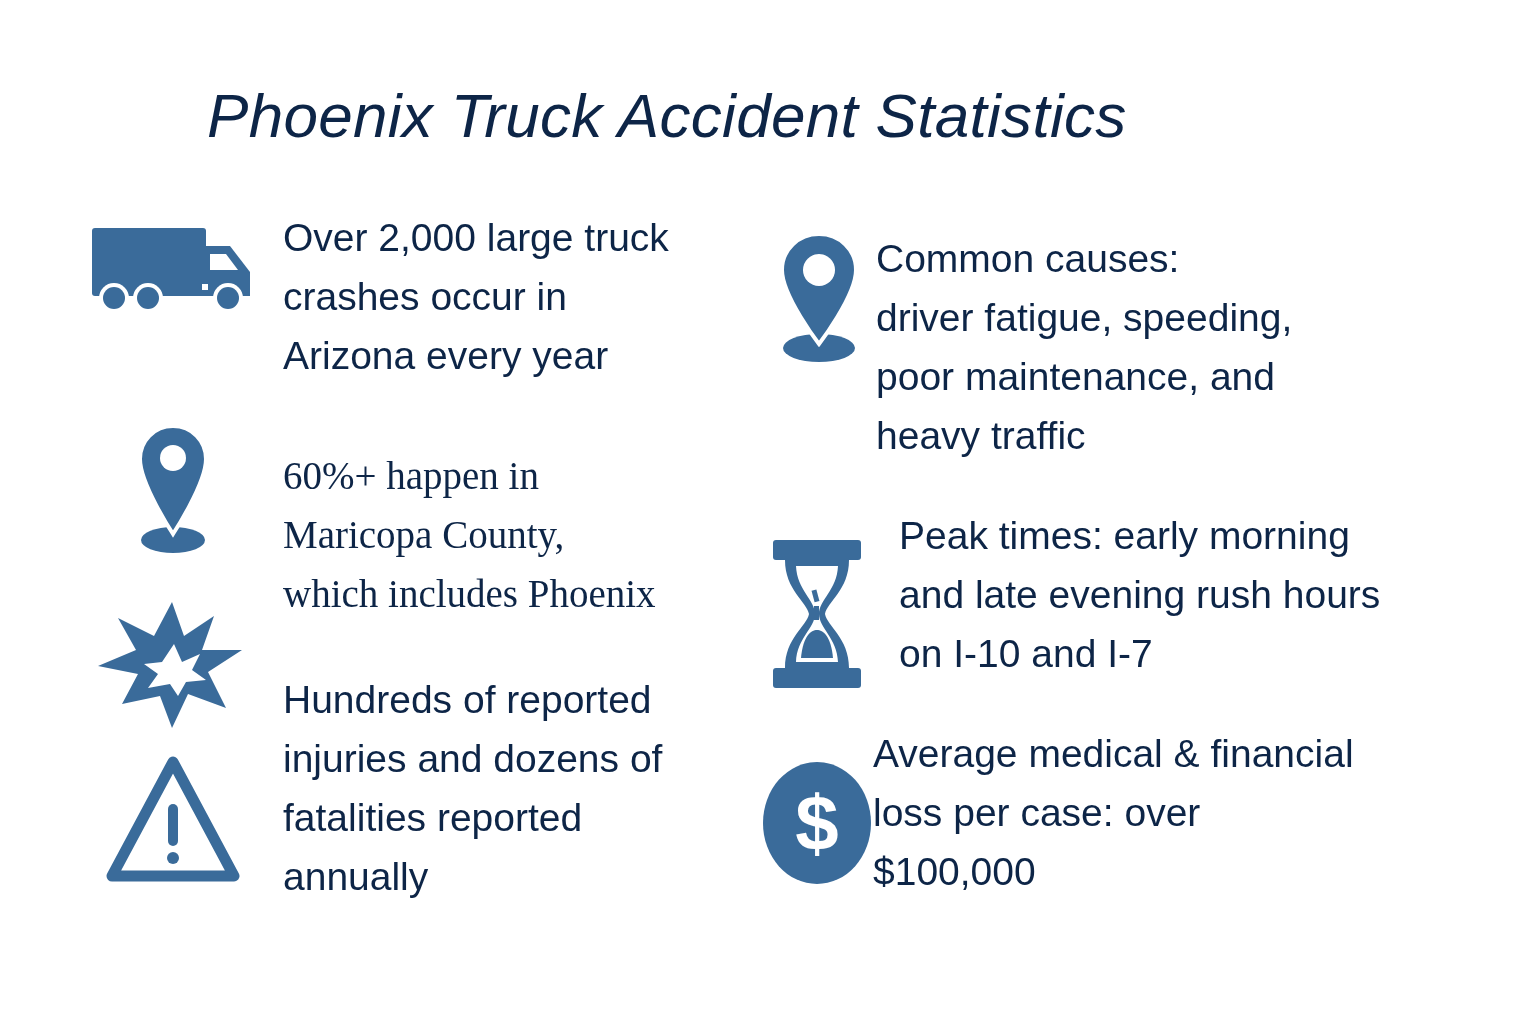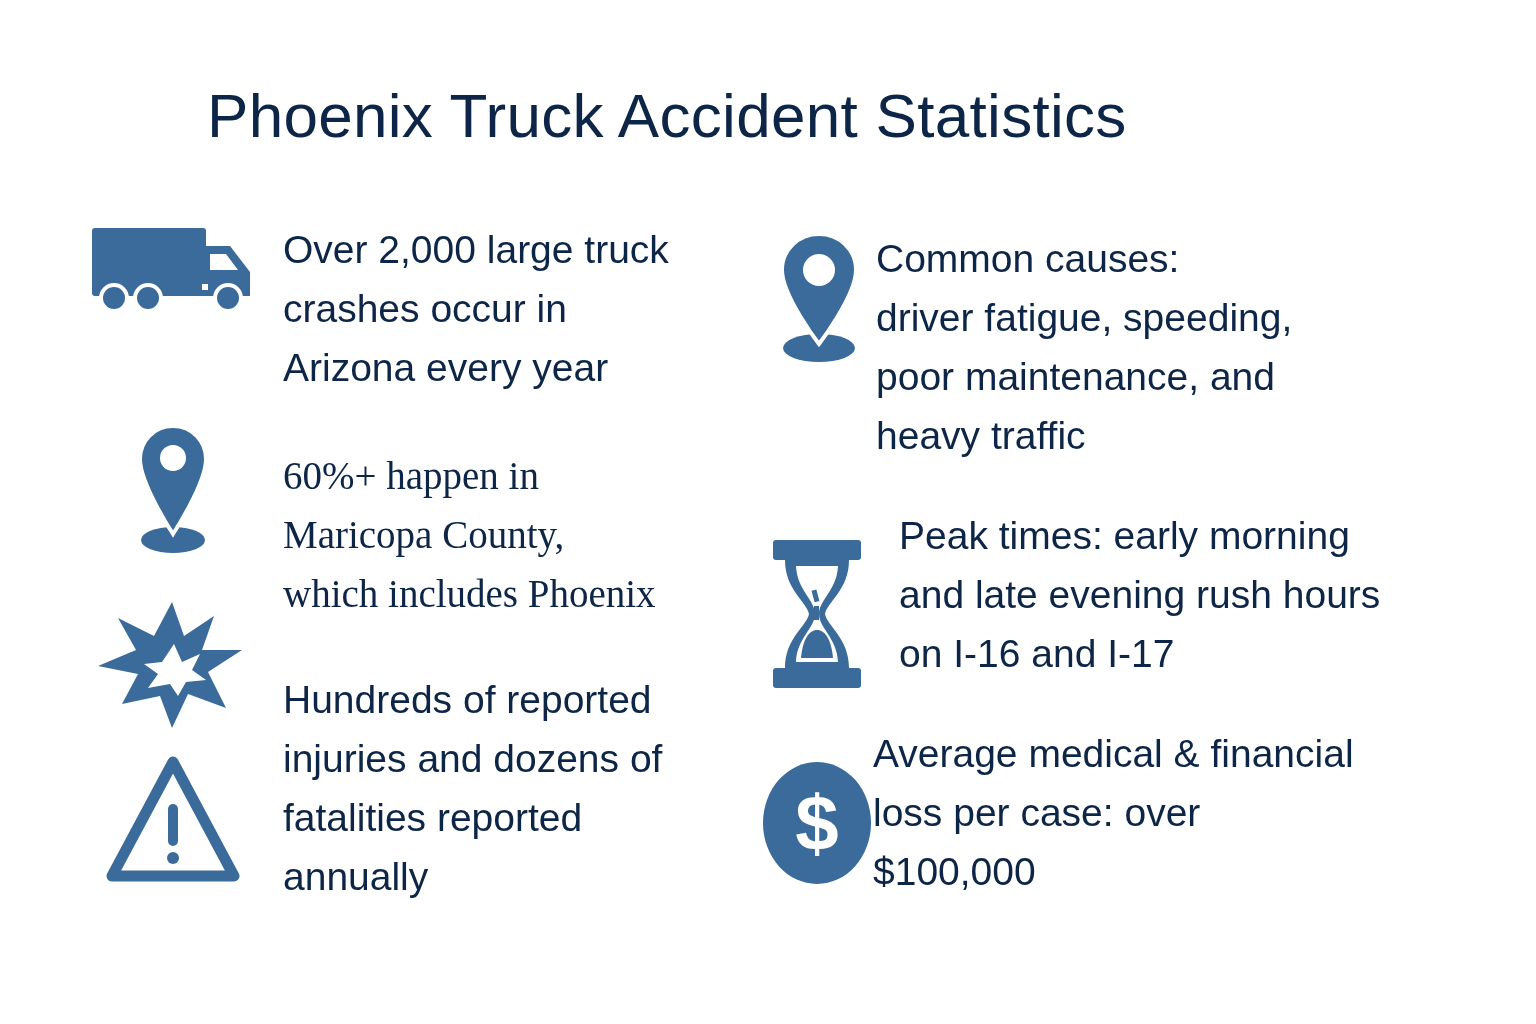--- a/index.html
+++ b/index.html
@@ -2,21 +2,21 @@
 <html><head>
 <meta charset="utf-8">
 <style>
   html, body { margin:0; padding:0; }
   body {
     width:1536px; height:1024px; background:#ffffff; position:relative; overflow:hidden;
     font-family:"Liberation Sans", "DejaVu Sans", sans-serif; color:#0d2547;
   }
   .title {
     position:absolute; left:207px; top:80px; font-size:62px; font-weight:400;
-    letter-spacing:0.3px; color:#0d2547; white-space:nowrap;
+    letter-spacing:0.3px; color:#0d2547; white-space:nowrap;font-style:italic;
   }
   .icon { position:absolute; }
   .icon svg { display:block; width:100%; height:100%; }
   .text {
     position:absolute; font-size:39px; line-height:59px; color:#0d2547; white-space:pre-line;
   }
 </style>
 </head>
 <body>
 
@@ -29,21 +29,21 @@
     <path d="M118 28 H134 L146 44 H118 Z" fill="#fff"></path>
     <rect x="110" y="58" width="6" height="6" fill="#fff"></rect>
     <circle cx="22" cy="72" r="15" fill="#fff"></circle>
       <circle cx="22" cy="72" r="11" fill="#3a6b9a"></circle>
     <circle cx="56" cy="72" r="15" fill="#fff"></circle>
       <circle cx="56" cy="72" r="11" fill="#3a6b9a"></circle>
     <circle cx="136" cy="72" r="15" fill="#fff"></circle>
       <circle cx="136" cy="72" r="11" fill="#3a6b9a"></circle>
   </svg>
 </div>
-<div class="text" style="left:283px;top:220px;">Over 2,000 large truck
+<div class="text" style="left:283px;top:208px;">Over 2,000 large truck
 crashes occur in
 Arizona every year</div>
 
 <div class="icon" style="left:138px;top:424px;width:70px;height:132px;">
   <svg viewBox="0 0 70 132">
     <ellipse cx="35" cy="116" rx="32" ry="13" fill="#3a6b9a"></ellipse>
     <path d="M35 2 C16 2 2 17 2 35 C2 60 35 110 35 110 C35 110 68 60 68 35 C68 17 54 2 35 2 Z" fill="#3a6b9a" stroke="#fff" stroke-width="4"></path>
     <circle cx="35" cy="34" r="13" fill="#fff"></circle>
   </svg>
 </div>
@@ -88,21 +88,21 @@
     <rect x="0" y="128" width="88" height="20" rx="3" fill="#3a6b9a"></rect>
     <path d="M12 20 C12 50 34 62 36 74 C34 86 12 98 12 128 H76 C76 98 54 86 52 74 C54 62 76 50 76 20 Z" fill="#3a6b9a"></path>
     <path d="M23 26 C24 50 42 60 42 74 C42 88 24 98 23 122 H65 C64 98 46 88 46 74 C46 60 64 50 65 26 Z" fill="#fff"></path>
     <path d="M28 118 C30 96 38 90 44 90 C50 90 58 96 60 118 Z" fill="#3a6b9a"></path>
     <rect x="40" y="50" width="5" height="12" fill="#3a6b9a" transform="rotate(-15 42 56)"></rect>
     <rect x="41" y="66" width="5" height="14" fill="#3a6b9a"></rect>
   </svg>
 </div>
 <div class="text" style="left:899px;top:506px;">Peak times: early morning
 and late evening rush hours
-on I-16 and I-17</div>
+on I-10 and I-7</div>
 
 <div class="icon" style="left:763px;top:762px;width:108px;height:122px;">
   <svg viewBox="0 0 108 122">
     <ellipse cx="54" cy="61" rx="54" ry="61" fill="#3a6b9a"></ellipse>
     <text x="54" y="88" text-anchor="middle" font-family="Liberation Sans, sans-serif" font-size="78" font-weight="700" fill="#fff">$</text>
   </svg>
 </div>
 <div class="text" style="left:873px;top:724px;">Average medical &amp; financial
 loss per case: over
 $100,000</div>

